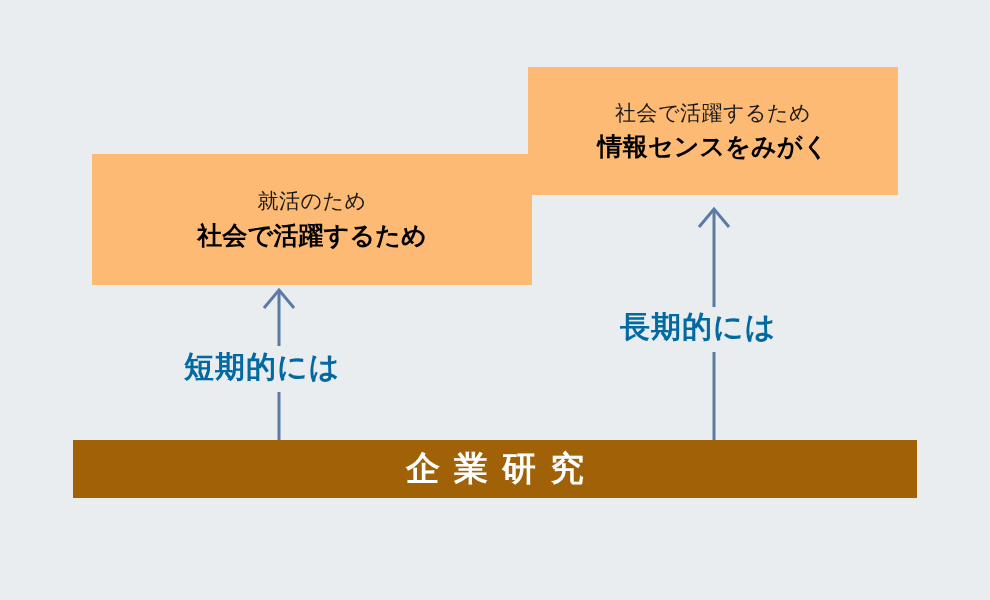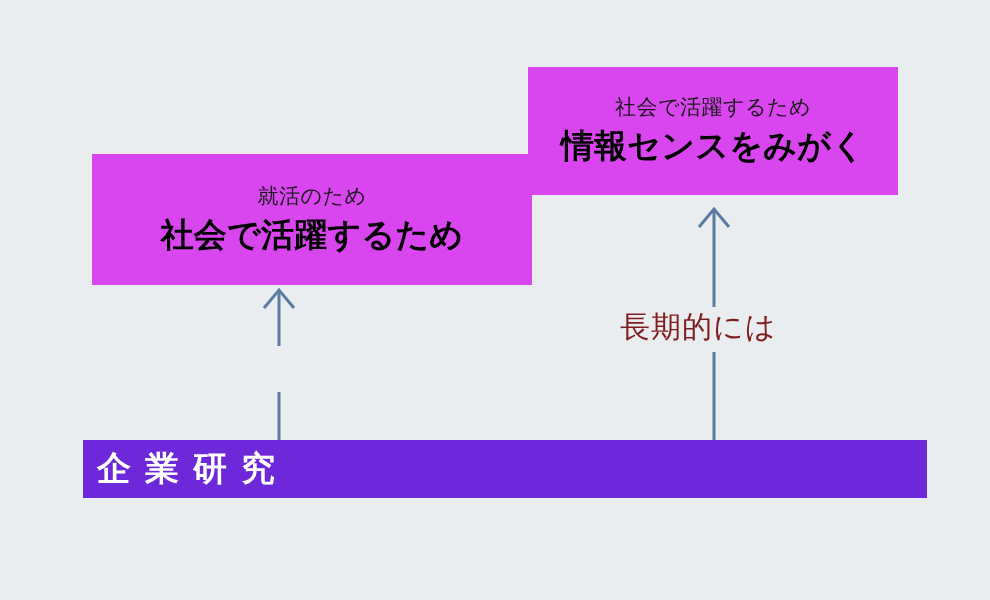--- a/index.html
+++ b/index.html
@@ -18,39 +18,39 @@
   .diagram {
     position: absolute;
     inset: 0;
     width: 990px;
     height: 600px;
   }
 
   
   .card {
     position: absolute;
-    background: #d946ef;
+    background: #fdba74;
     box-sizing: border-box;
     display: flex;
     flex-direction: column;
     align-items: center;
     justify-content: center;
     text-align: center;
     color: #111111;
     line-height: 1.28;
   }
   .card .card-sub {
     font-size: 21px;
     font-weight: 400;
     letter-spacing: 0.5px;
     color: #1a1a1a;
     margin: 0 0 4px 0;
   }
   .card .card-main {
-    font-size: 33px;
+    font-size: 25px;
     font-weight: 700;
     letter-spacing: 0.2px;
     color: #000000;
     margin: 0;
     white-space: nowrap;
   }
 
   #card-short {
     left: 92px;
     top: 154px;
@@ -60,48 +60,48 @@
   #card-long {
     left: 528px;
     top: 67px;
     width: 370px;
     height: 128px;
   }
 
   
   #base-bar {
     position: absolute;
-    left: 83px;
+    left: 73px;
     top: 440px;
     width: 844px;
     height: 58px;
-    background: #6d28d9;
+    background: #a16207;
     display: flex;
     align-items: center;
-    justify-content: flex-start;
+    justify-content: center;
   }
   #base-bar .bar-label {
     color: #ffffff;
     font-size: 34px;
     font-weight: 700;
     letter-spacing: 14px;
     text-indent: 14px;
     white-space: nowrap;
   }
 
   
   .arrow {
     position: absolute;
     pointer-events: none;
   }
   .arrow-label {
     position: absolute;
-    color: #7f1d1d;
+    color: #0369a1;
     font-size: 30px;
-    font-weight: 400;
+    font-weight: 700;
     letter-spacing: 1px;
     white-space: nowrap;
     line-height: 1;
   }
 
   #arrow-short-upper { left: 258px; top: 286px; }
   #arrow-short-lower { left: 258px; top: 392px; }
   #label-short       { left: 184px; top: 352px; }
 
   #arrow-long-upper  { left: 693px; top: 205px; }
@@ -125,20 +125,21 @@
 
   <svg class="arrow" id="arrow-short-upper" width="42" height="62" viewBox="0 0 42 62">
     <path d="M21 60 L21 5" stroke="#5b7ba5" stroke-width="3" fill="none" stroke-linecap="butt"></path>
     <path d="M6 22 L21 4 L36 22" stroke="#5b7ba5" stroke-width="3" fill="none" stroke-linecap="butt" stroke-linejoin="miter"></path>
   </svg>
 
   <svg class="arrow" id="arrow-short-lower" width="42" height="50" viewBox="0 0 42 50">
     <path d="M21 0 L21 50" stroke="#5b7ba5" stroke-width="3" fill="none" stroke-linecap="butt"></path>
   </svg>
 
+  <div class="arrow-label" id="label-short">短期的には</div>
 
   <svg class="arrow" id="arrow-long-upper" width="42" height="104" viewBox="0 0 42 104">
     <path d="M21 102 L21 5" stroke="#5b7ba5" stroke-width="3" fill="none" stroke-linecap="butt"></path>
     <path d="M6 22 L21 4 L36 22" stroke="#5b7ba5" stroke-width="3" fill="none" stroke-linecap="butt" stroke-linejoin="miter"></path>
   </svg>
 
   <svg class="arrow" id="arrow-long-lower" width="42" height="90" viewBox="0 0 42 90">
     <path d="M21 0 L21 90" stroke="#5b7ba5" stroke-width="3" fill="none" stroke-linecap="butt"></path>
   </svg>
 

